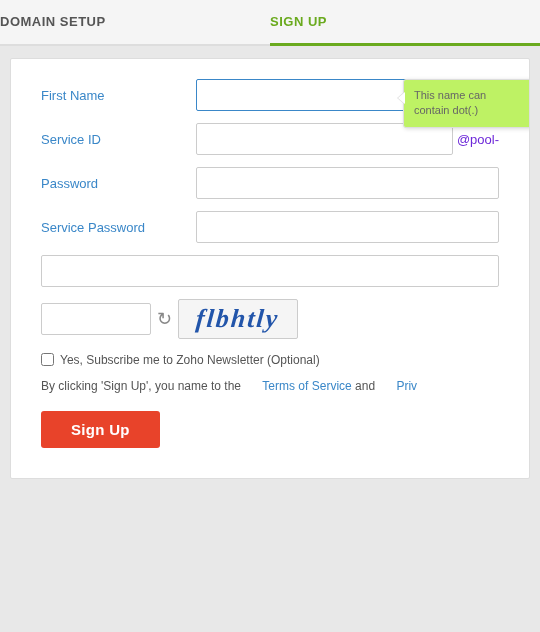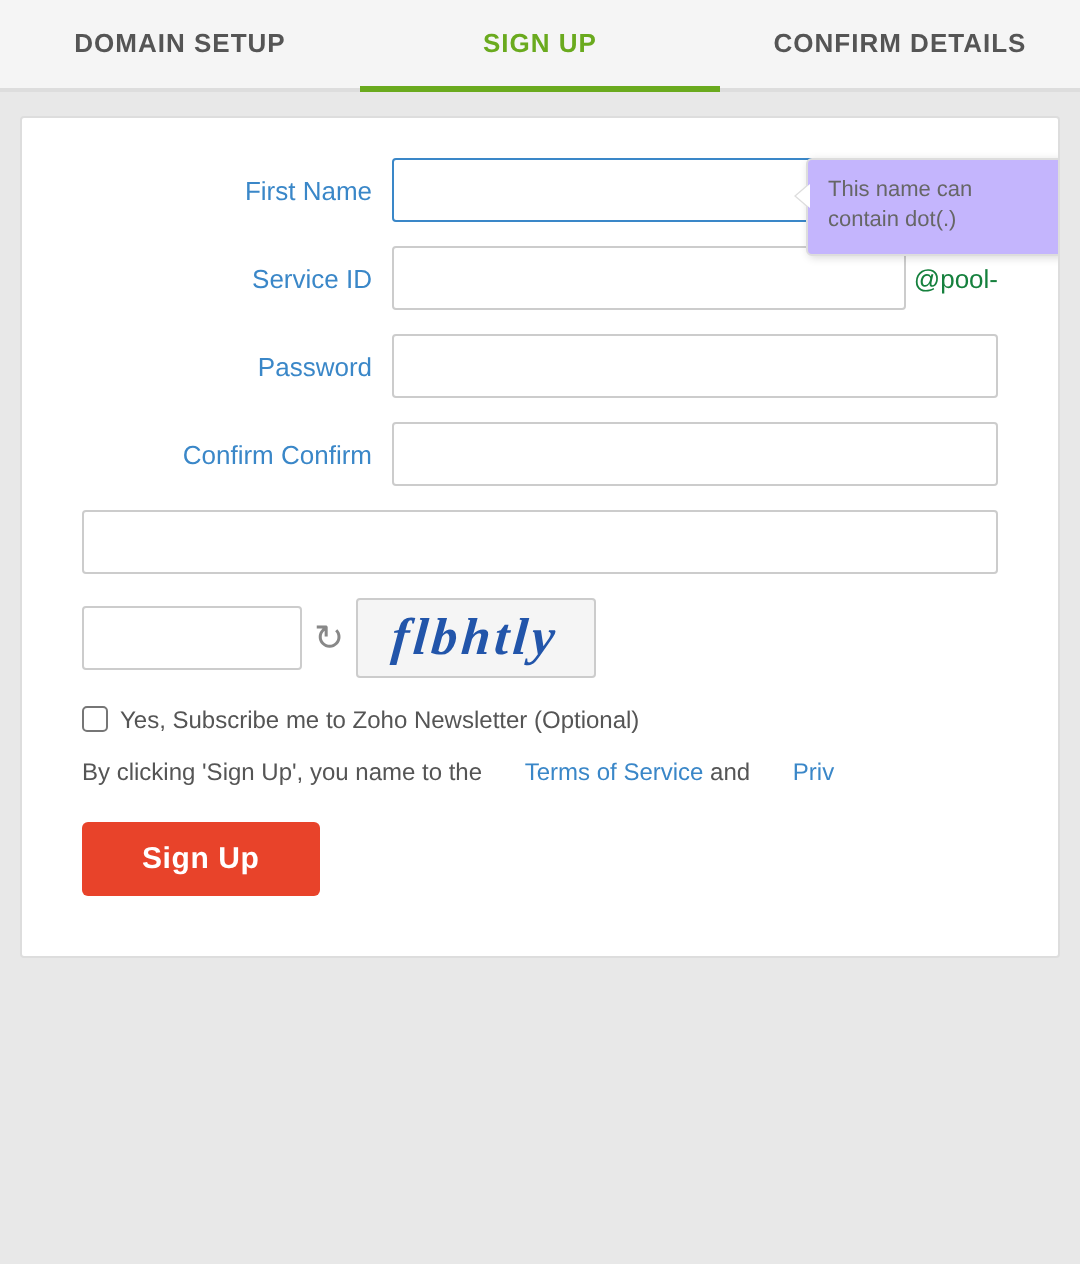--- a/index.html
+++ b/index.html
@@ -13,21 +13,20 @@
 
     
     .tab-bar {
       display: flex;
       background: #f5f5f5;
       border-bottom: 2px solid #ddd;
       padding: 0;
     }
     .tab-item {
       flex: 1;
-      text-align: center;
       padding: 14px 0;
       font-size: 13px;
       font-weight: bold;
       letter-spacing: 0.5px;
       color: #555;
       cursor: pointer;
       border-bottom: 3px solid transparent;
       margin-bottom: -2px;
     }
     .tab-item.active {
@@ -53,21 +52,21 @@
     .form-row {
       display: flex;
       align-items: center;
       margin-bottom: 12px;
     }
     .form-label {
       width: 155px;
       min-width: 155px;
       font-size: 13px;
       color: #3a87c8;
-      text-align: right;
+      text-align: left;
       padding-right: 10px;
     }
     .form-input {
       flex: 1;
       height: 32px;
       border: 1px solid #ccc;
       border-radius: 2px;
       padding: 4px 8px;
       font-size: 13px;
       outline: none;
@@ -82,21 +81,21 @@
       display: flex;
       align-items: center;
       flex: 1;
       position: relative;
     }
     .zohomail-wrapper .form-input {
       flex: 1;
     }
     .zohomail-suffix {
       font-size: 13px;
-      color: #15803d;
+      color: #6d28d9;
       white-space: nowrap;
       margin-left: 4px;
     }
 
     
     .verification-wrapper {
       display: flex;
       align-items: center;
       flex: 1;
       gap: 6px;
@@ -135,21 +134,21 @@
       letter-spacing: 2px;
       transform: skewX(-5deg);
       display: inline-block;
     }
 
     
     .tooltip-box {
       position: absolute;
       top: 20px;
       right: -4px;
-      background: #c4b5fd;
+      background: #bef264;
       border: 1px solid #ddd;
       border-radius: 3px;
       padding: 8px 10px;
       font-size: 11px;
       color: #666;
       width: 130px;
       line-height: 1.4;
       box-shadow: 1px 1px 4px rgba(0,0,0,0.15);
       z-index: 10;
     }
@@ -212,21 +211,20 @@
       cursor: pointer;
       letter-spacing: 0.3px;
     }
   </style>
 </head>
 <body>
 
 <div class="tab-bar">
   <div class="tab-item">DOMAIN SETUP</div>
   <div class="tab-item active">SIGN UP</div>
-  <div class="tab-item">CONFIRM DETAILS</div>
 </div>
 
 <div class="card">
 
   
   <div class="tooltip-box">
     <span>This name can contain dot(.)</span>
   </div>
 
   
@@ -247,21 +245,21 @@
   </div>
 
   
   <div class="form-row">
     <label class="form-label">Password</label>
     <input type="password" class="form-input" value="" style="">
   </div>
 
   
   <div class="form-row">
-    <label class="form-label">Confirm Confirm</label>
+    <label class="form-label">Service Password</label>
     <input type="password" class="form-input" value="" style="">
   </div>
 
   
   <div class="form-row">
     <input type="email" class="form-input" value="" style="">
   </div>
 
   
   <div class="form-row">

